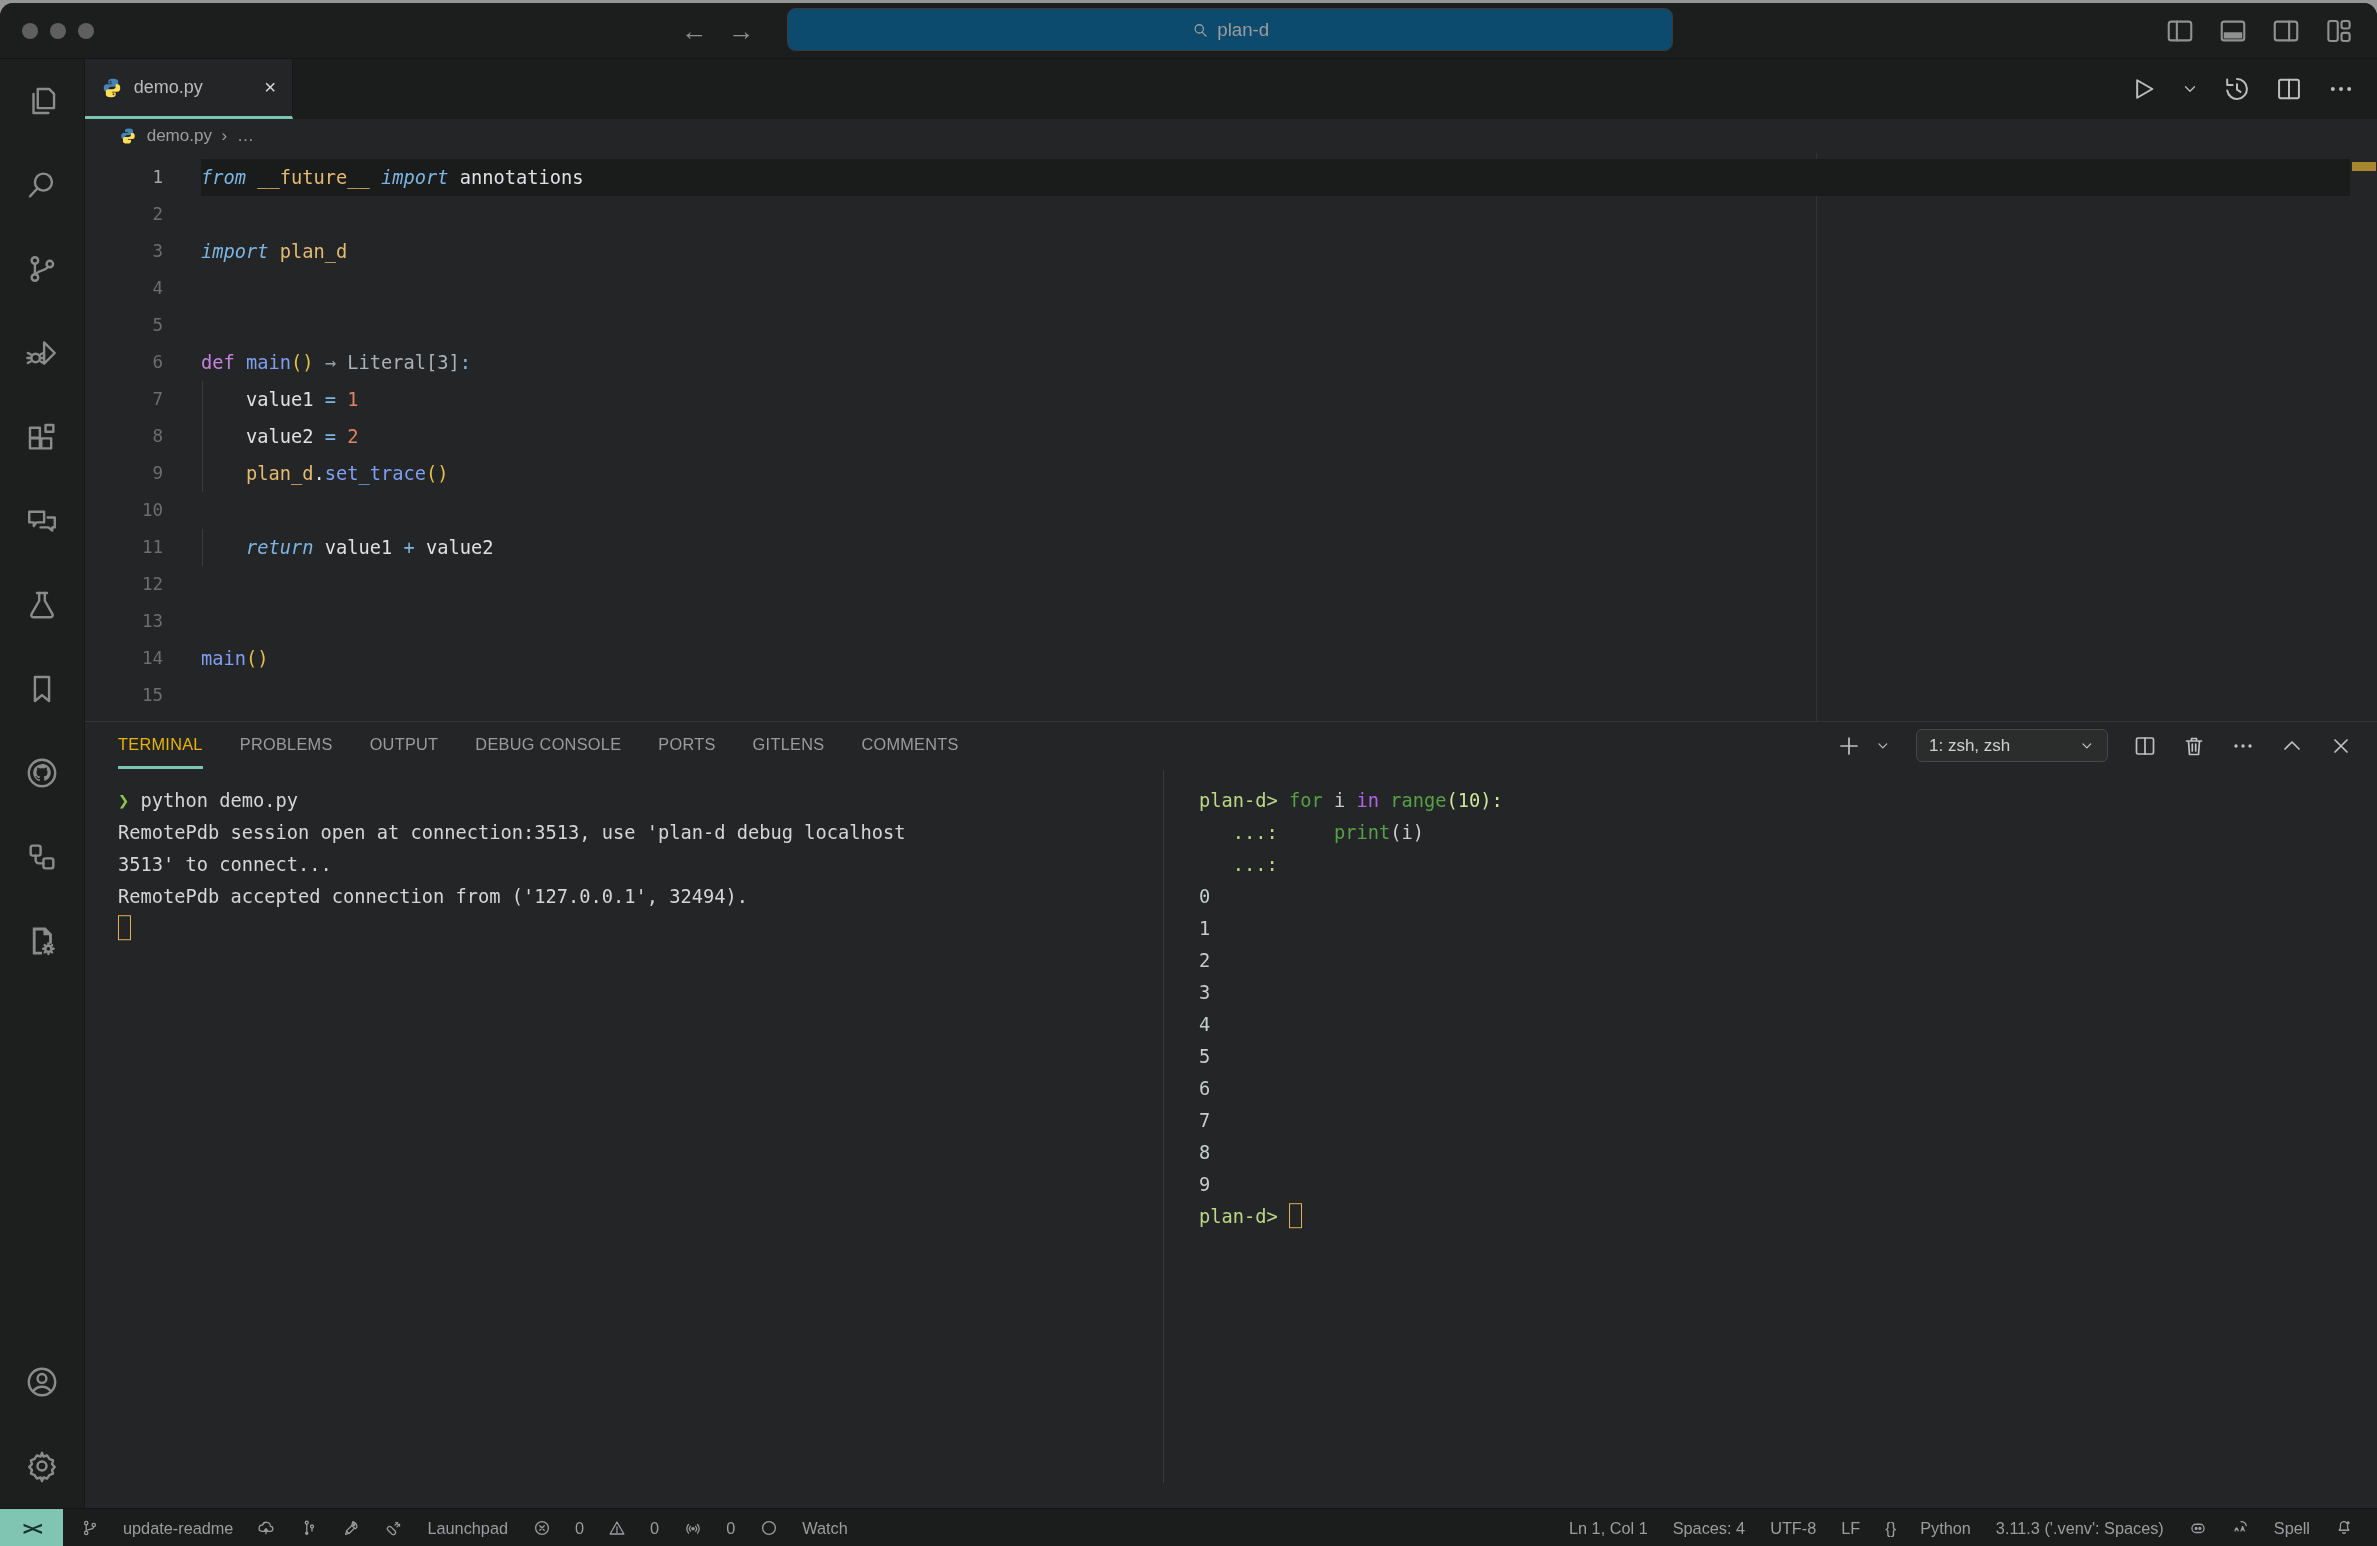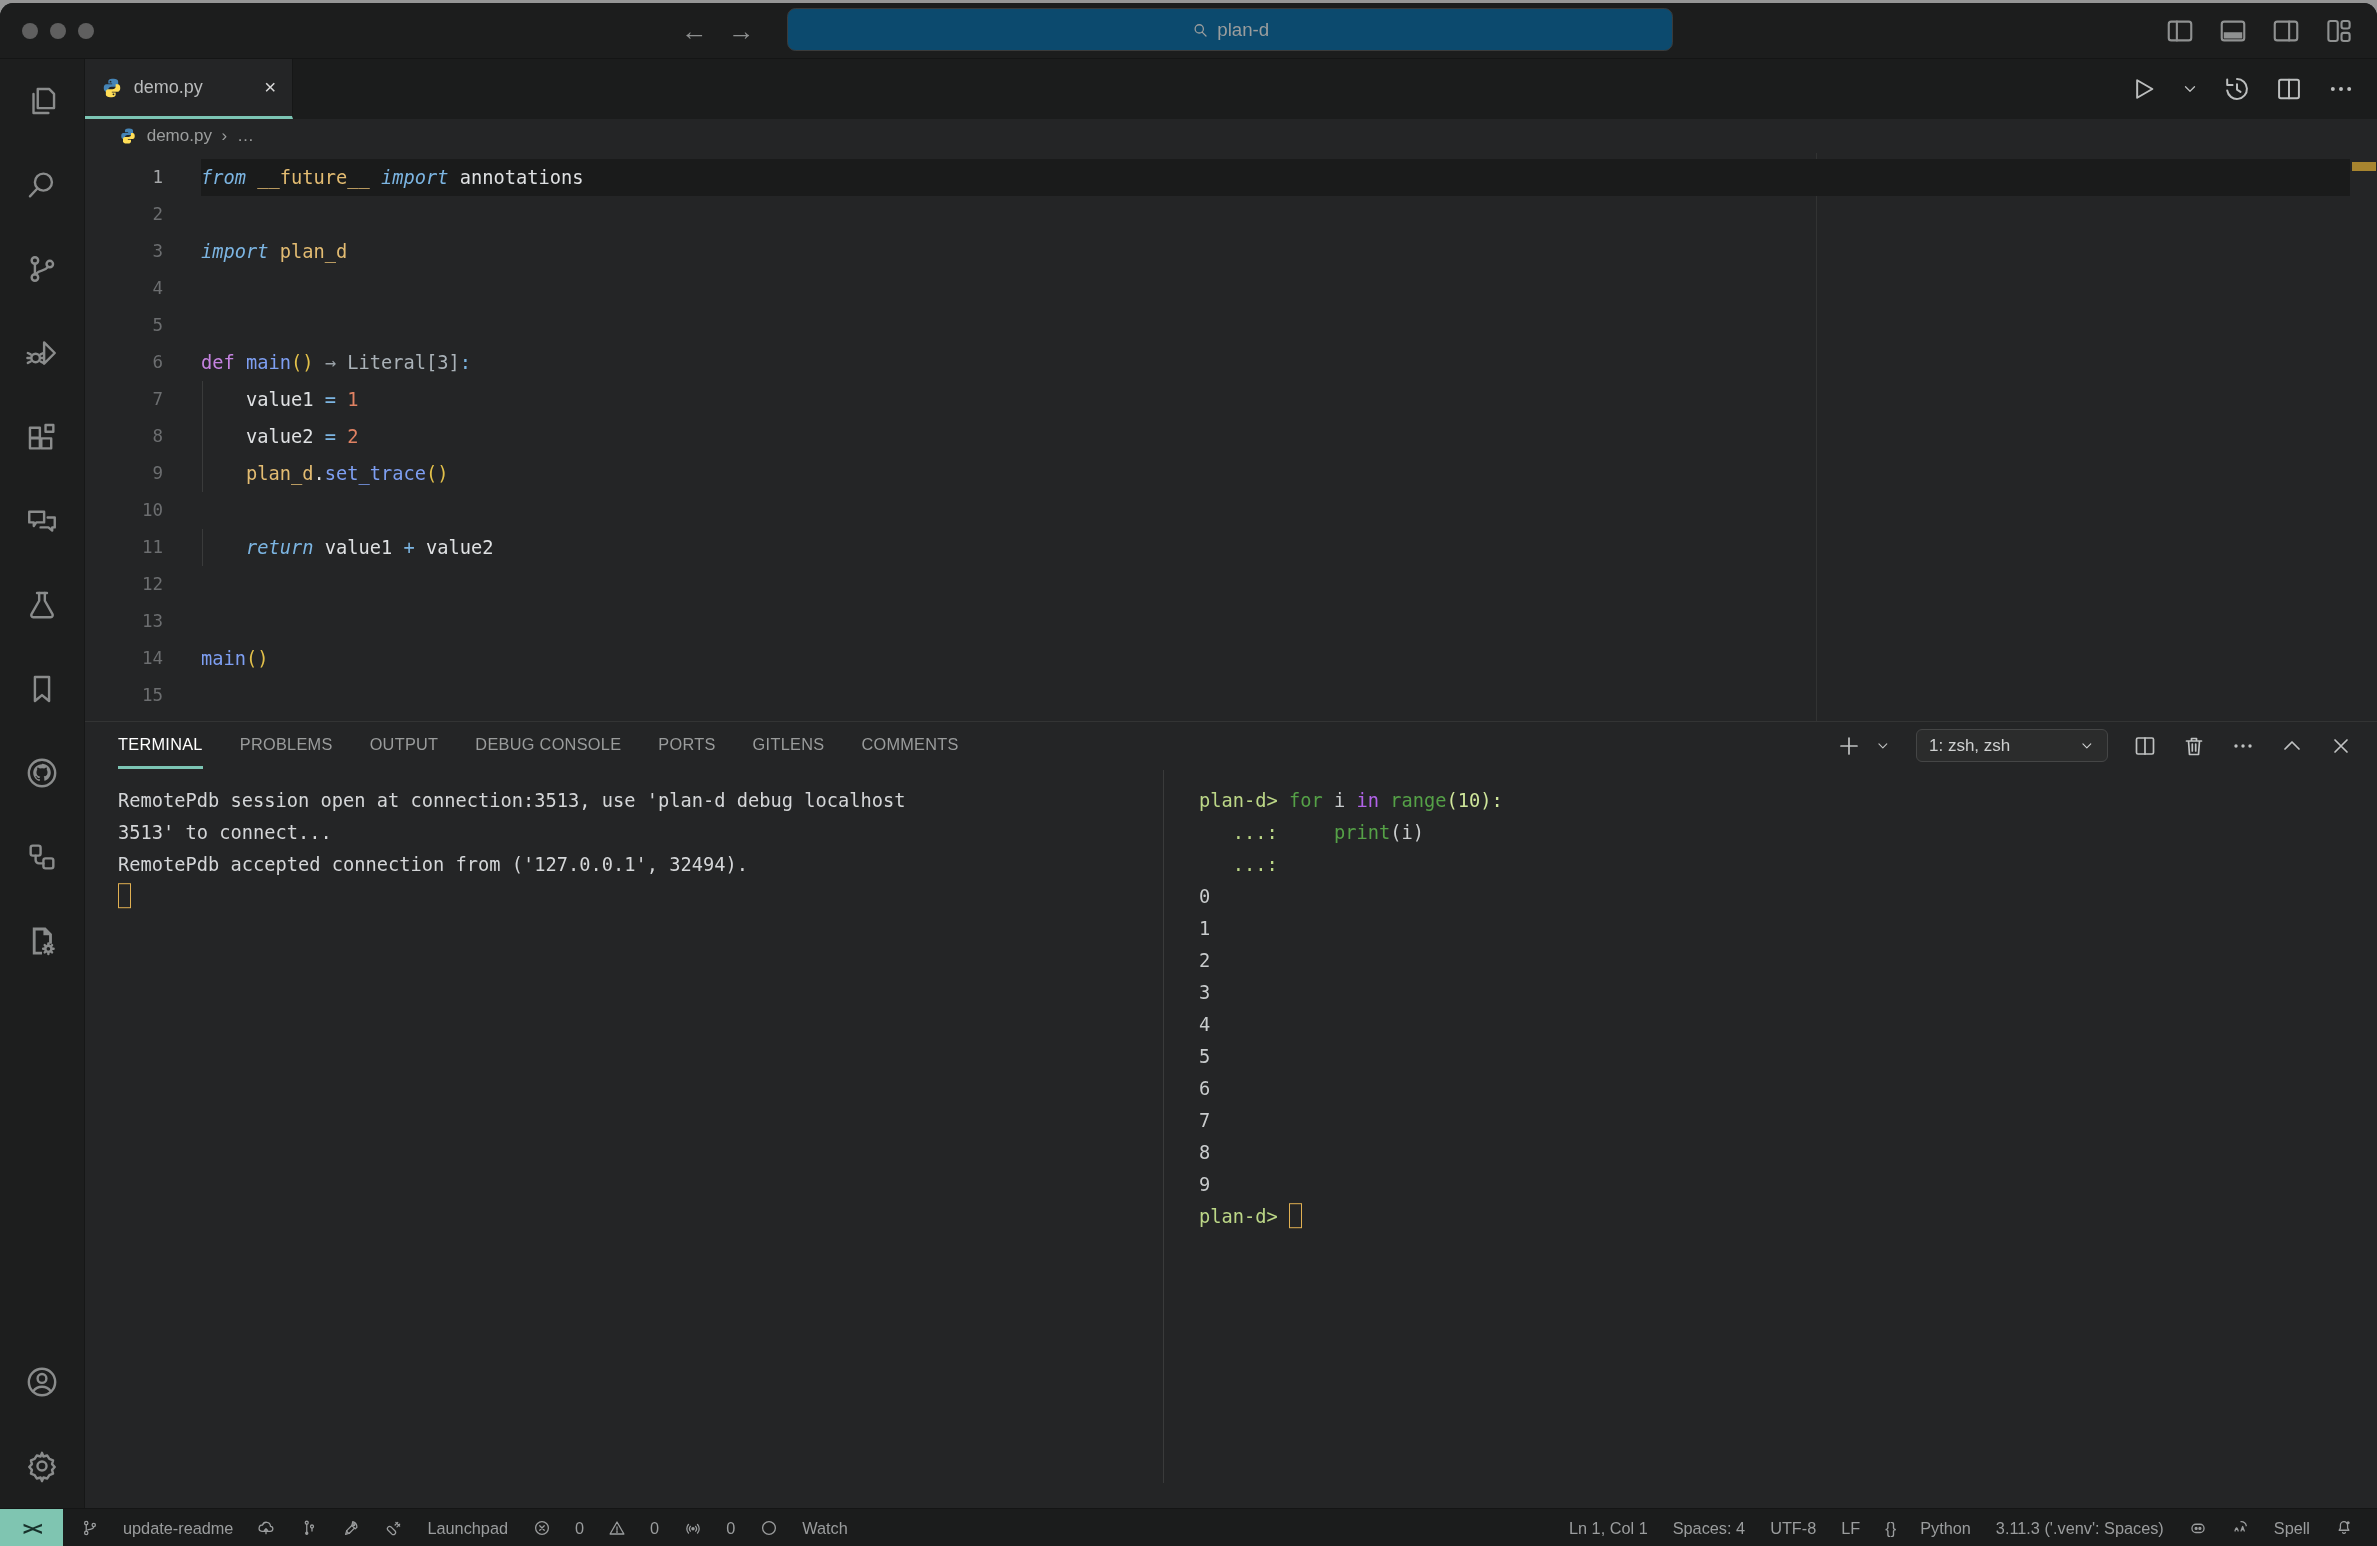--- a/index.html
+++ b/index.html
@@ -77,21 +77,21 @@
   .tk-op  { color:var(--c-op); }
   .tk-num { color:var(--c-num); }
 
   
   #panel { position:absolute; left:85px; top:718px; right:0; bottom:39px;
            background:var(--c-editor); border-top:0.6px solid #333434; }
   #panelheader { position:absolute; top:0; left:0; right:0; height:47px; }
   #paneltabs { position:absolute; left:33px; top:0; height:47px; display:flex; gap:37px; }
   .ptab { height:47px; display:flex; align-items:center; color:#9a9c9c; font-size:16.3px;
           letter-spacing:0.3px; border-bottom:3px solid transparent; }
-  .ptab.active { color:#ffffff; border-bottom-color:var(--c-accent); }
+  .ptab.active { color:#eab308; border-bottom-color:var(--c-accent); }
   #panelcontrols { position:absolute; right:24px; top:0; height:47px; display:flex; align-items:center;
                    gap:25px; color:#c0c2c2; }
   #panelcontrols svg { width:24px; height:24px; }
   #panelcontrols svg.small { width:15.7px; height:15.7px; }
   #shellselect { width:192px; height:33px; background:#2b2c2c; border:1.2px solid #454646; border-radius:6px;
                  display:flex; align-items:center; padding:0 12px; gap:7.2px;
                  color:#cfd1d1; font-size:17px; }
   #shellselect .lbl { flex:1; }
 
   .termpane { position:absolute; top:63px; font-family:"DejaVu Sans Mono", monospace;
@@ -408,20 +408,21 @@
           </svg>
         <svg class="ic" viewBox="0 0 24 24">
           <path d="M5 15l7-7 7 7"></path>
           </svg>
         <svg class="ic" viewBox="0 0 24 24">
           <path d="M6 6l12 12M18 6L6 18"></path>
           </svg>
       </div>
     </div>
     <div id="termleft" class="termpane">
+        <div class="term-line"><span class="tk-prompt">❯ </span><span class="tk-t">python demo.py</span></div>
         <div class="term-line"><span class="tk-t">RemotePdb session open at connection:3513, use 'plan-d debug localhost</span></div>
         <div class="term-line"><span class="tk-t">3513' to connect...</span></div>
         <div class="term-line"><span class="tk-t">RemotePdb accepted connection from ('127.0.0.1', 32494).</span></div>
         <div class="term-line"><span class="term-cursor"></span></div>
       </div>
     <div id="paneldivider"></div>
     <div id="termright" class="termpane">
         <div class="term-line"><span class="tk-pg">plan-d&gt; </span><span class="tk-g">for </span><span class="tk-w">i </span><span class="tk-pu">in </span><span class="tk-g">range</span><span class="tk-pale">(10):</span></div>
         <div class="term-line"><span class="tk-pg">   ...:</span><span class="tk-t">     </span><span class="tk-g">print</span><span class="tk-w">(i)</span></div>
         <div class="term-line"><span class="tk-pg">   ...:</span></div>

